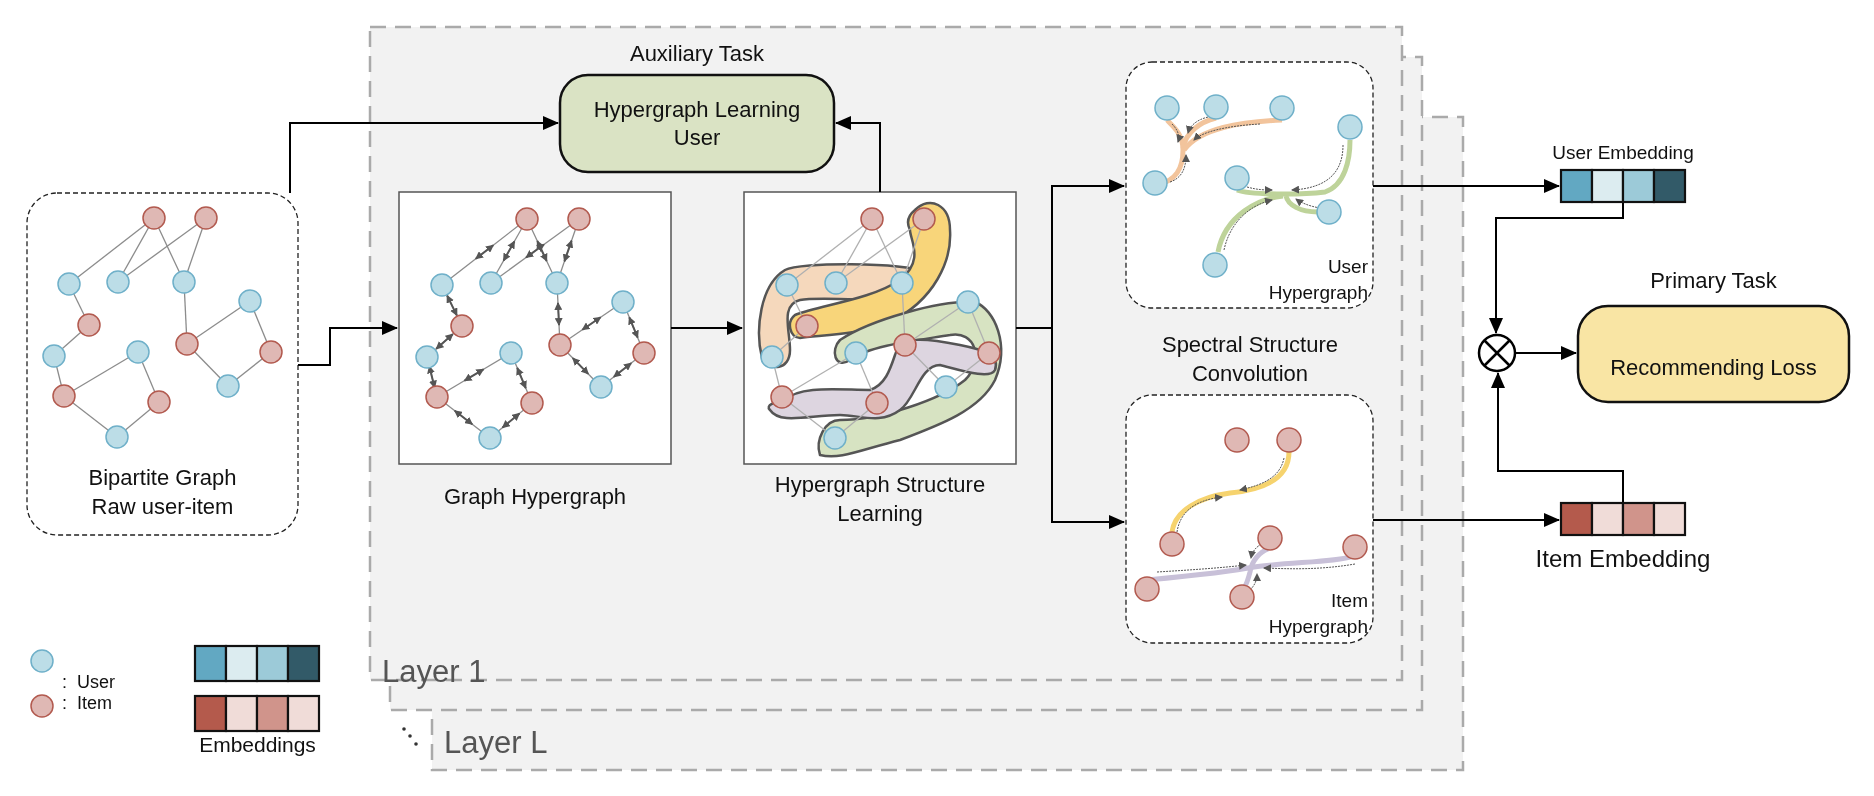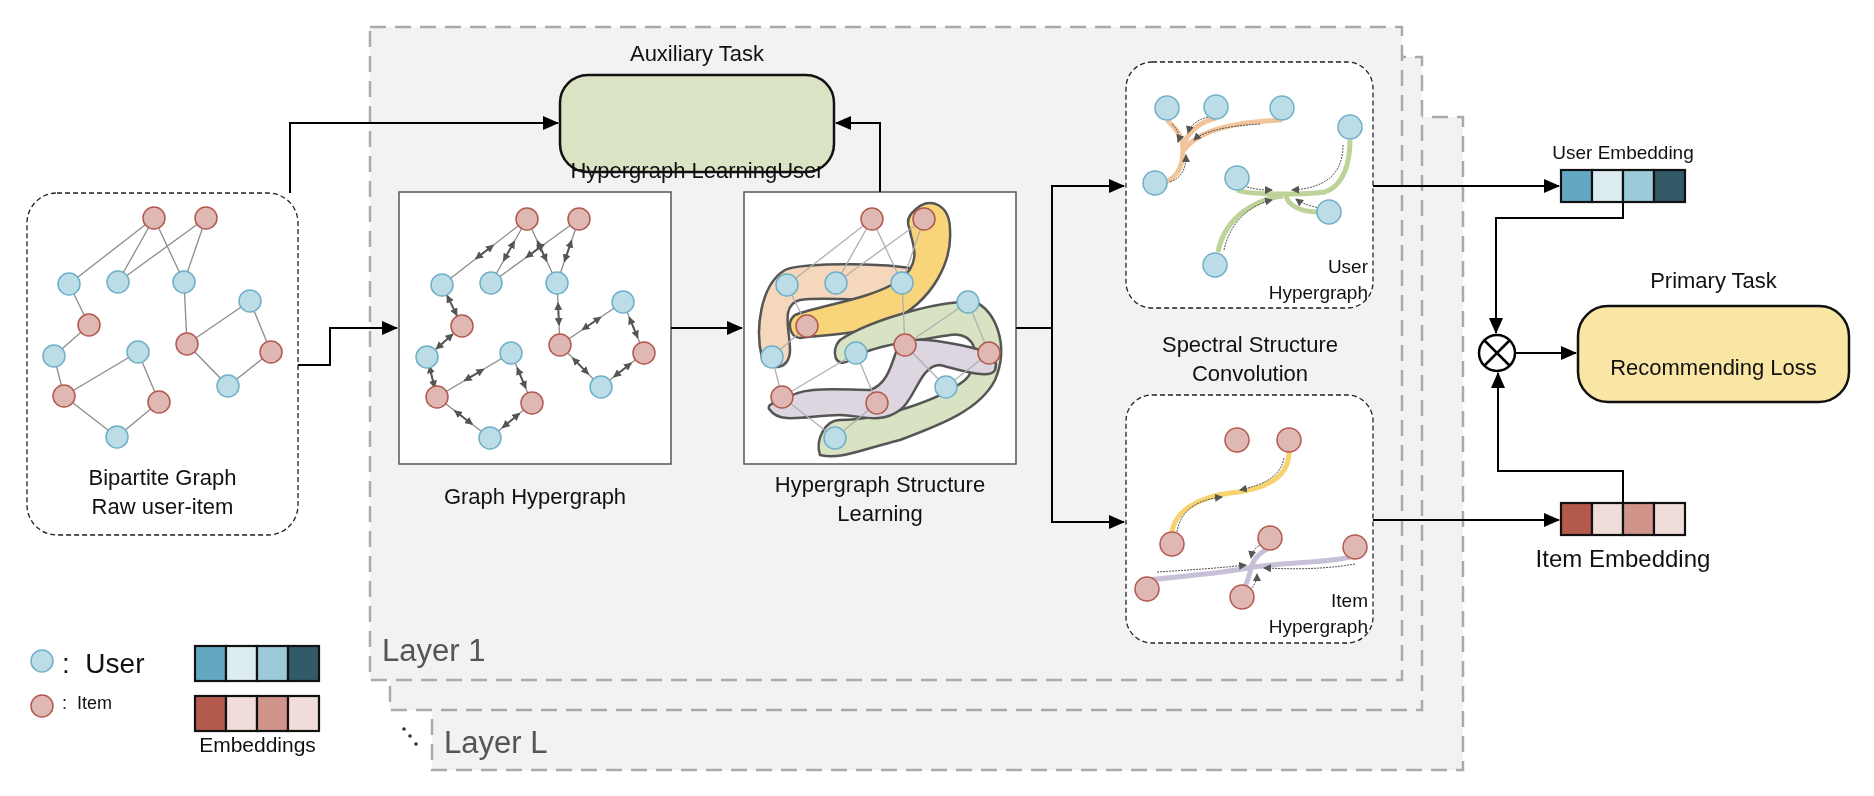--- a/index.html
+++ b/index.html
@@ -281,21 +281,21 @@
 </div>
 
 <div class="lbl center" style="left:399px;top:484px;width:272px;font-size:22px;">Graph Hypergraph</div>
 
 <div class="lbl center" style="left:734px;top:470px;width:292px;font-size:22px;line-height:29px;">
   <div>Hypergraph Structure</div>
   <div>Learning</div>
 </div>
 
 <div class="lbl center" style="left:560px;top:41px;width:274px;font-size:22px;">Auxiliary Task</div>
-<div class="lbl box-text" style="left:560px;top:75px;width:274px;height:97px;font-size:22px;line-height:28px;flex-direction:row;margin-top:47px;">
+<div class="lbl box-text" style="left:560px;top:75px;width:274px;height:97px;font-size:22px;line-height:28px;flex-direction:column;">
   <div>Hypergraph Learning</div>
   <div>User</div>
 </div>
 
 <div class="lbl center" style="left:1100px;top:330px;width:300px;font-size:22px;line-height:29px;">
   <div>Spectral Structure</div>
   <div>Convolution</div>
 </div>
 
 <div class="lbl" style="left:1240px;top:254px;width:128px;text-align:right;font-size:19px;line-height:26px;">
@@ -306,24 +306,24 @@
   <div>Item</div>
   <div>Hypergraph</div>
 </div>
 
 <div class="lbl center" style="left:1523px;top:142px;width:200px;font-size:19px;">User Embedding</div>
 <div class="lbl center" style="left:1523px;top:545px;width:200px;font-size:24px;">Item Embedding</div>
 
 <div class="lbl center" style="left:1578px;top:268px;width:271px;font-size:22px;">Primary Task</div>
 <div class="lbl box-text" style="left:1578px;top:306px;width:271px;height:124px;font-size:22px;">Recommending Loss</div>
 
-<div class="lbl layer-label" style="left:382px;top:633px;">Layer 1</div>
+<div class="lbl layer-label" style="left:382px;top:654px;">Layer 1</div>
 <div class="lbl layer-label" style="left:444px;top:725px;">Layer L</div>
 
-<div class="lbl" style="left:62px;top:648px;font-size:28px;">
+<div class="lbl" style="left:62px;top:672px;font-size:18px;">
   <span>:</span>&nbsp;
   <span>User</span>
 </div>
 <div class="lbl" style="left:62px;top:693px;font-size:18px;">
   <span>:</span>&nbsp;
   <span>Item</span>
 </div>
 <div class="lbl center" style="left:170px;top:733px;width:175px;font-size:21px;">Embeddings</div>
 
 </body></html>

